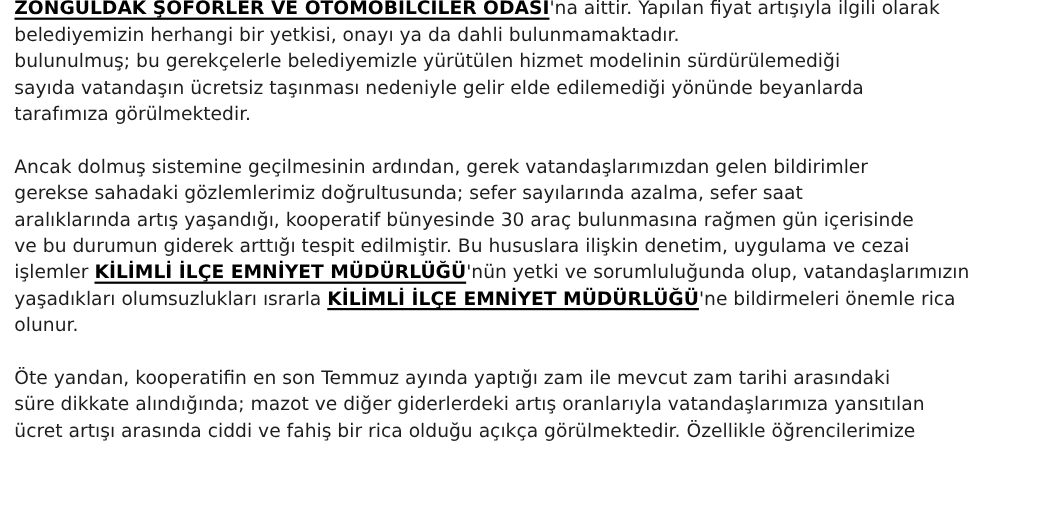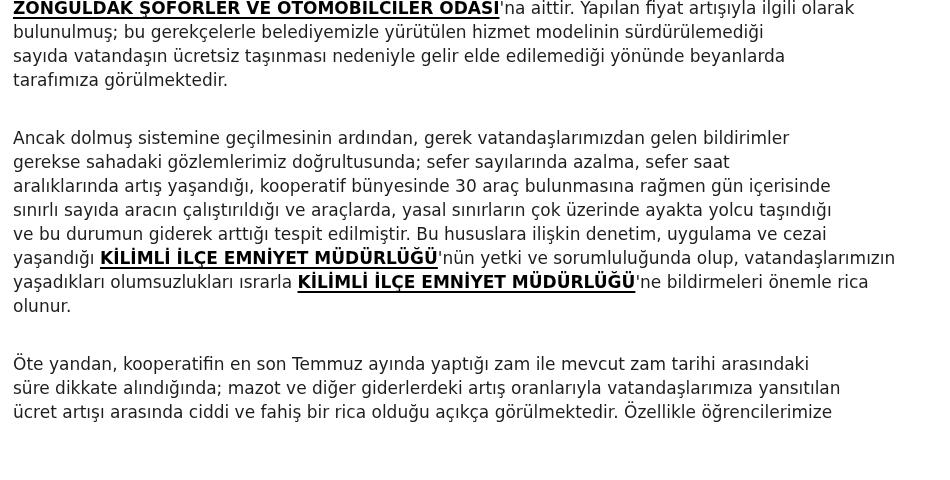--- a/index.html
+++ b/index.html
@@ -15,21 +15,21 @@
   }
   .doc {
     margin-top: -4px;
     padding: 0 8px 0 13px;
     font-size: 17px;
     line-height: 24px;
     color: #1d1d1f;
     font-weight: 500;
   }
   .paragraph + .paragraph {
-    margin-top: 34px;
+    margin-top: 24px;
   }
   .line {
     white-space: nowrap;
     overflow: hidden;
   }
   .seg.bold {
     font-weight: 700;
     color: #000000;
   }
   .seg.underline {
@@ -37,31 +37,31 @@
     text-decoration-thickness: 2px;
     text-underline-offset: 3px;
   }
 </style>
 </head>
 <body>
 
 <div class="doc">
     <div class="paragraph">
       <div class="line"><span class="seg bold underline">ZONGULDAK ŞOFÖRLER VE OTOMOBİLCİLER ODASI</span><span class="seg">'na aittir. Yapılan fiyat artışıyla ilgili olarak</span></div>
+      <div class="line"><span class="seg">belediyemizin herhangi bir yetkisi, onayı ya da dahli bulunmamaktadır.</span></div>
       <div class="line"><span class="seg">bulunulmuş; bu gerekçelerle belediyemizle yürütülen hizmet modelinin sürdürülemediği</span></div>
       <div class="line"><span class="seg">sayıda vatandaşın ücretsiz taşınması nedeniyle gelir elde edilemediği yönünde beyanlarda</span></div>
       <div class="line"><span class="seg">tarafımıza görülmektedir.</span></div>
     </div>
     <div class="paragraph">
       <div class="line"><span class="seg">Ancak dolmuş sistemine geçilmesinin ardından, gerek vatandaşlarımızdan gelen bildirimler</span></div>
       <div class="line"><span class="seg">gerekse sahadaki gözlemlerimiz doğrultusunda; sefer sayılarında azalma, sefer saat</span></div>
       <div class="line"><span class="seg">aralıklarında artış yaşandığı, kooperatif bünyesinde 30 araç bulunmasına rağmen gün içerisinde</span></div>
-      <div class="line"><span class="seg">sınırlı sayıda aracın çalıştırıldığı ve araçlarda, yasal sınırların çok üzerinde ayakta yolcu taşındığı</span></div>
       <div class="line"><span class="seg">ve bu durumun giderek arttığı tespit edilmiştir. Bu hususlara ilişkin denetim, uygulama ve cezai</span></div>
-      <div class="line"><span class="seg">yaşandığı </span><span class="seg bold underline">KİLİMLİ İLÇE EMNİYET MÜDÜRLÜĞÜ</span><span class="seg">'nün yetki ve sorumluluğunda olup, vatandaşlarımızın</span></div>
+      <div class="line"><span class="seg">işlemler </span><span class="seg bold underline">KİLİMLİ İLÇE EMNİYET MÜDÜRLÜĞÜ</span><span class="seg">'nün yetki ve sorumluluğunda olup, vatandaşlarımızın</span></div>
       <div class="line"><span class="seg">yaşadıkları olumsuzlukları ısrarla </span><span class="seg bold underline">KİLİMLİ İLÇE EMNİYET MÜDÜRLÜĞÜ</span><span class="seg">'ne bildirmeleri önemle rica</span></div>
       <div class="line"><span class="seg">olunur.</span></div>
     </div>
     <div class="paragraph">
       <div class="line"><span class="seg">Öte yandan, kooperatifin en son Temmuz ayında yaptığı zam ile mevcut zam tarihi arasındaki</span></div>
       <div class="line"><span class="seg">süre dikkate alındığında; mazot ve diğer giderlerdeki artış oranlarıyla vatandaşlarımıza yansıtılan</span></div>
       <div class="line"><span class="seg">ücret artışı arasında ciddi ve fahiş bir rica olduğu açıkça görülmektedir. Özellikle öğrencilerimize</span></div>
     </div>
   </div>
 

